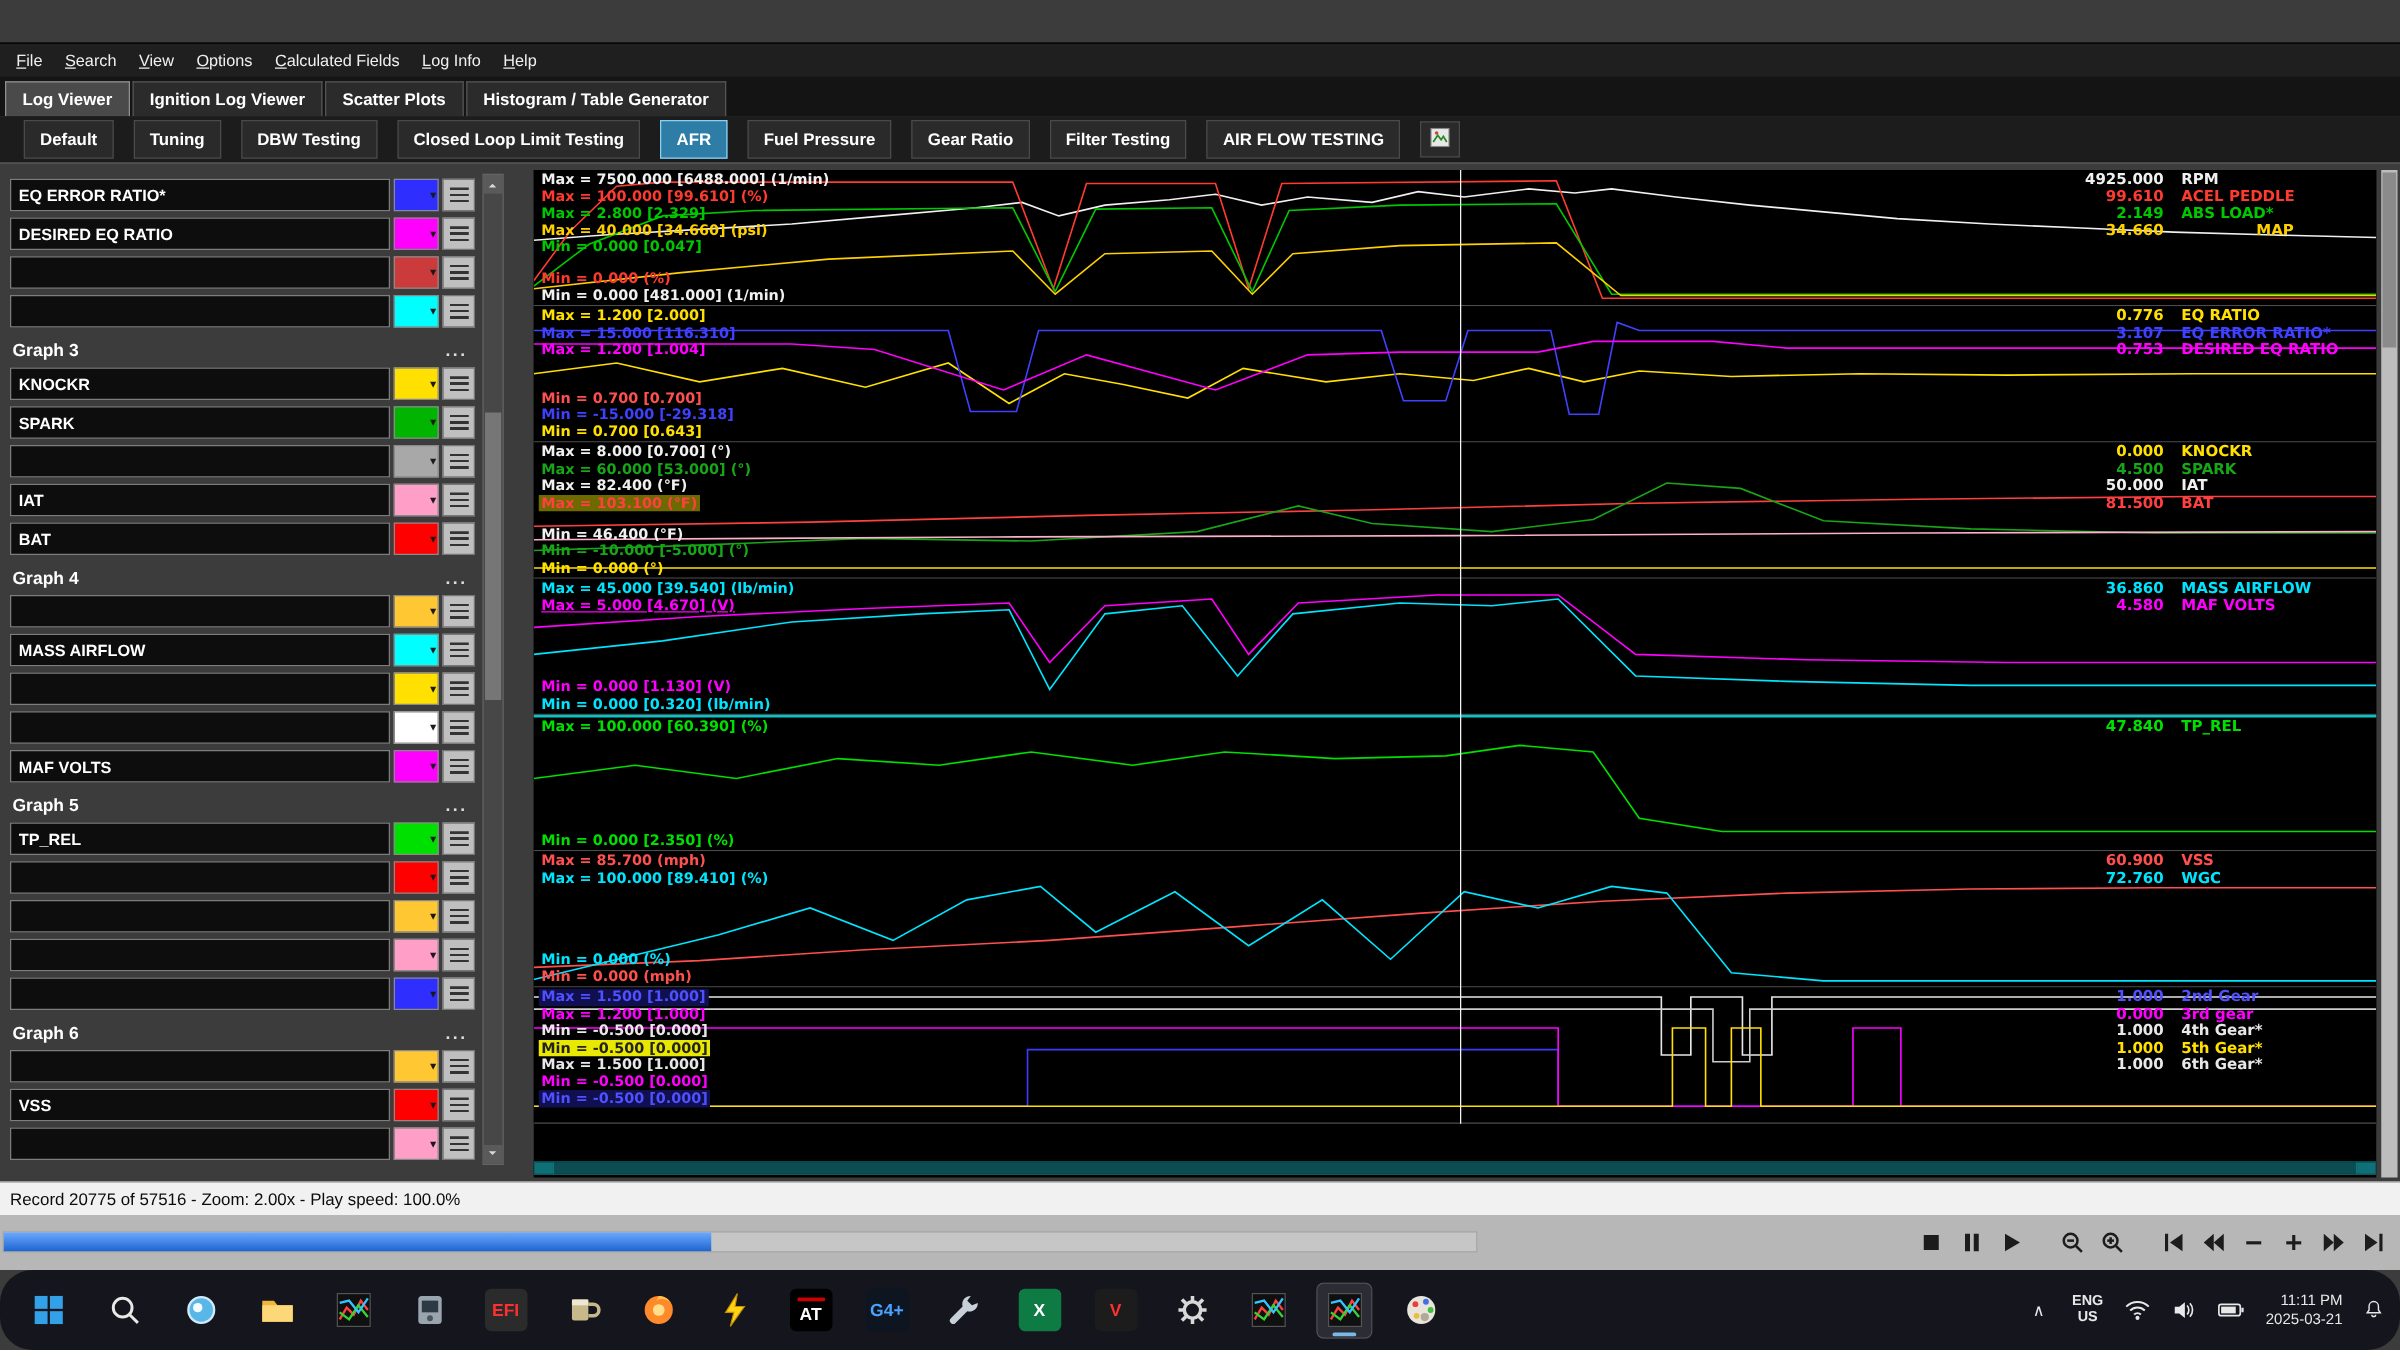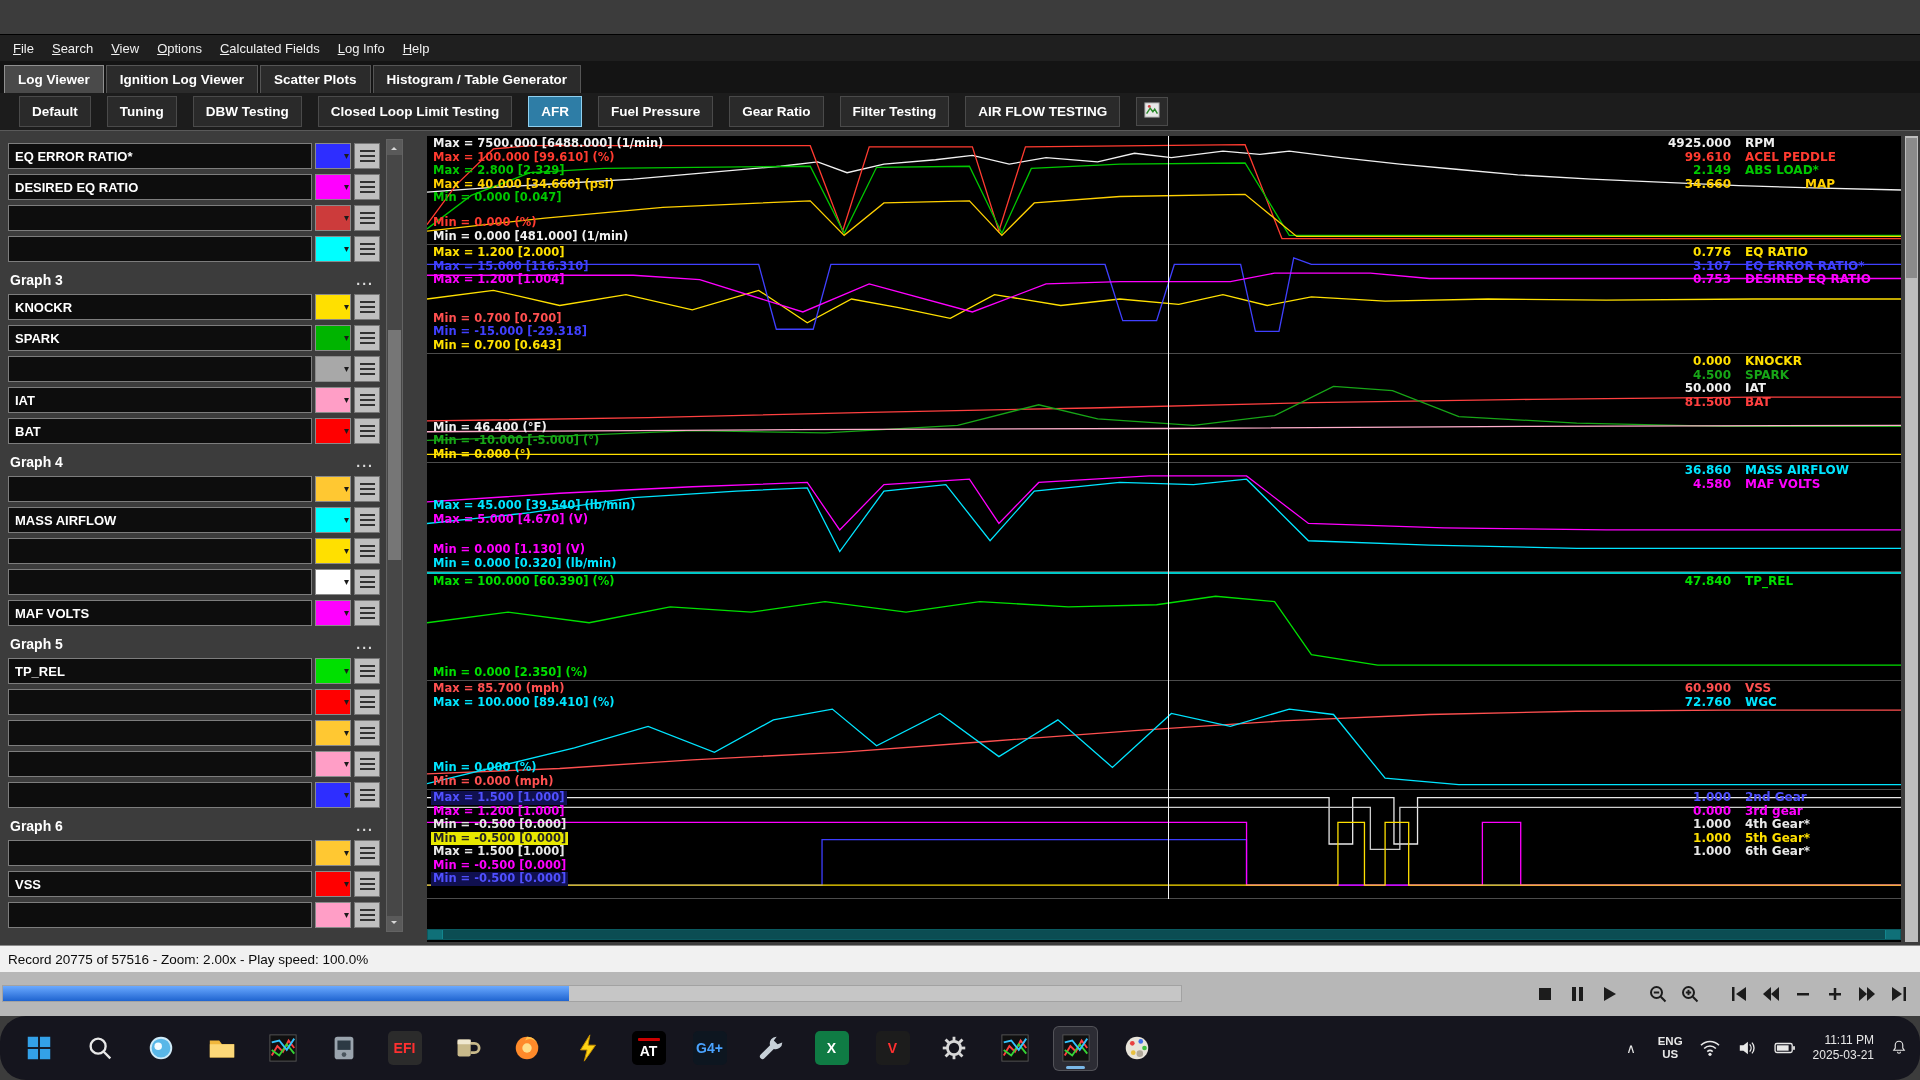--- a/index.html
+++ b/index.html
@@ -449,20 +449,26 @@
             </div>
           </div>
         </div>
         <div class="graph">
           <svg viewBox="0 0 1000 100" preserveAspectRatio="none" class="plot">
             <polyline points="0,62 150,59 300,54 450,50 600,45 750,42 900,40 1000,40" fill="none" stroke="#ff4040" stroke-width="1.3" vector-effect="non-scaling-stroke"></polyline>
             <polyline points="0,80 90,76 180,71 270,73 360,66 415,47 455,60 520,66 575,57 615,30 655,34 700,58 780,64 880,67 1000,67" fill="none" stroke="#17a617" stroke-width="1.3" vector-effect="non-scaling-stroke"></polyline>
             <polyline points="0,72 250,70 500,69 750,67 1000,66" fill="none" stroke="#ffb0cc" stroke-width="1.3" vector-effect="non-scaling-stroke"></polyline>
             <polyline points="0,93 1000,93" fill="none" stroke="#ffe000" stroke-width="1.3" vector-effect="non-scaling-stroke"></polyline>
           </svg>
+          <div class="ann top">
+            <div class="ann-line" style="color: rgb(240, 240, 240);">Max = 8.000 [0.700] (°)</div>
+            <div class="ann-line" style="color: rgb(23, 166, 23);">Max = 60.000 [53.000] (°)</div>
+            <div class="ann-line" style="color: rgb(240, 240, 240);">Max = 82.400 (°F)</div>
+            <div class="ann-line" style="color: rgb(255, 64, 64); background: rgb(110, 106, 0);">Max = 103.100 (°F)</div>
+          </div>
           <div class="ann bottom">
             <div class="ann-line" style="color: rgb(240, 240, 240);">Min = 46.400 (°F)</div>
             <div class="ann-line" style="color: rgb(23, 166, 23);">Min = -10.000 [-5.000] (°)</div>
             <div class="ann-line" style="color: rgb(255, 224, 0);">Min = 0.000 (°)</div>
           </div>
           <div class="vals">
             <div class="val-row">
               <span class="vv" style="color: rgb(255, 224, 0);">0.000</span>
               <span class="vl" style="color: rgb(255, 224, 0);">KNOCKR</span>
             </div>
@@ -479,22 +485,22 @@
               <span class="vl" style="color: rgb(255, 64, 64);">BAT</span>
             </div>
           </div>
         </div>
         <div class="graph">
           <svg viewBox="0 0 1000 100" preserveAspectRatio="none" class="plot">
             <polyline points="0,56 70,46 140,32 210,26 258,23 280,82 310,26 352,20 382,72 412,26 470,18 520,20 556,15 598,72 680,76 780,79 900,79 1000,79" fill="none" stroke="#00e5ff" stroke-width="1.3" vector-effect="non-scaling-stroke"></polyline>
             <polyline points="0,36 90,28 180,22 258,18 280,62 310,20 368,15 388,56 415,18 490,12 556,12 598,56 690,60 800,62 1000,62" fill="none" stroke="#ff00ff" stroke-width="1.3" vector-effect="non-scaling-stroke"></polyline>
           </svg>
           <div class="ann top">
-            <div class="ann-line" style="color: rgb(0, 229, 255); margin-top: 35px;">Max = 45.000 [39.540] (lb/min)</div>
-            <div class="ann-line" style="color: rgb(255, 0, 255);">Max = 5.000 [4.670] (V)</div>
+            <div class="ann-line" style="color: rgb(0, 229, 255);">Max = 45.000 [39.540] (lb/min)</div>
+            <div class="ann-line" style="color: rgb(255, 0, 255); text-decoration: underline;">Max = 5.000 [4.670] (V)</div>
           </div>
           <div class="ann bottom">
             <div class="ann-line" style="color: rgb(255, 0, 255);">Min = 0.000 [1.130] (V)</div>
             <div class="ann-line" style="color: rgb(0, 229, 255);">Min = 0.000 [0.320] (lb/min)</div>
           </div>
           <div class="vals">
             <div class="val-row">
               <span class="vv" style="color: rgb(0, 229, 255);">36.860</span>
               <span class="vl" style="color: rgb(0, 229, 255);">MASS AIRFLOW</span>
             </div>

